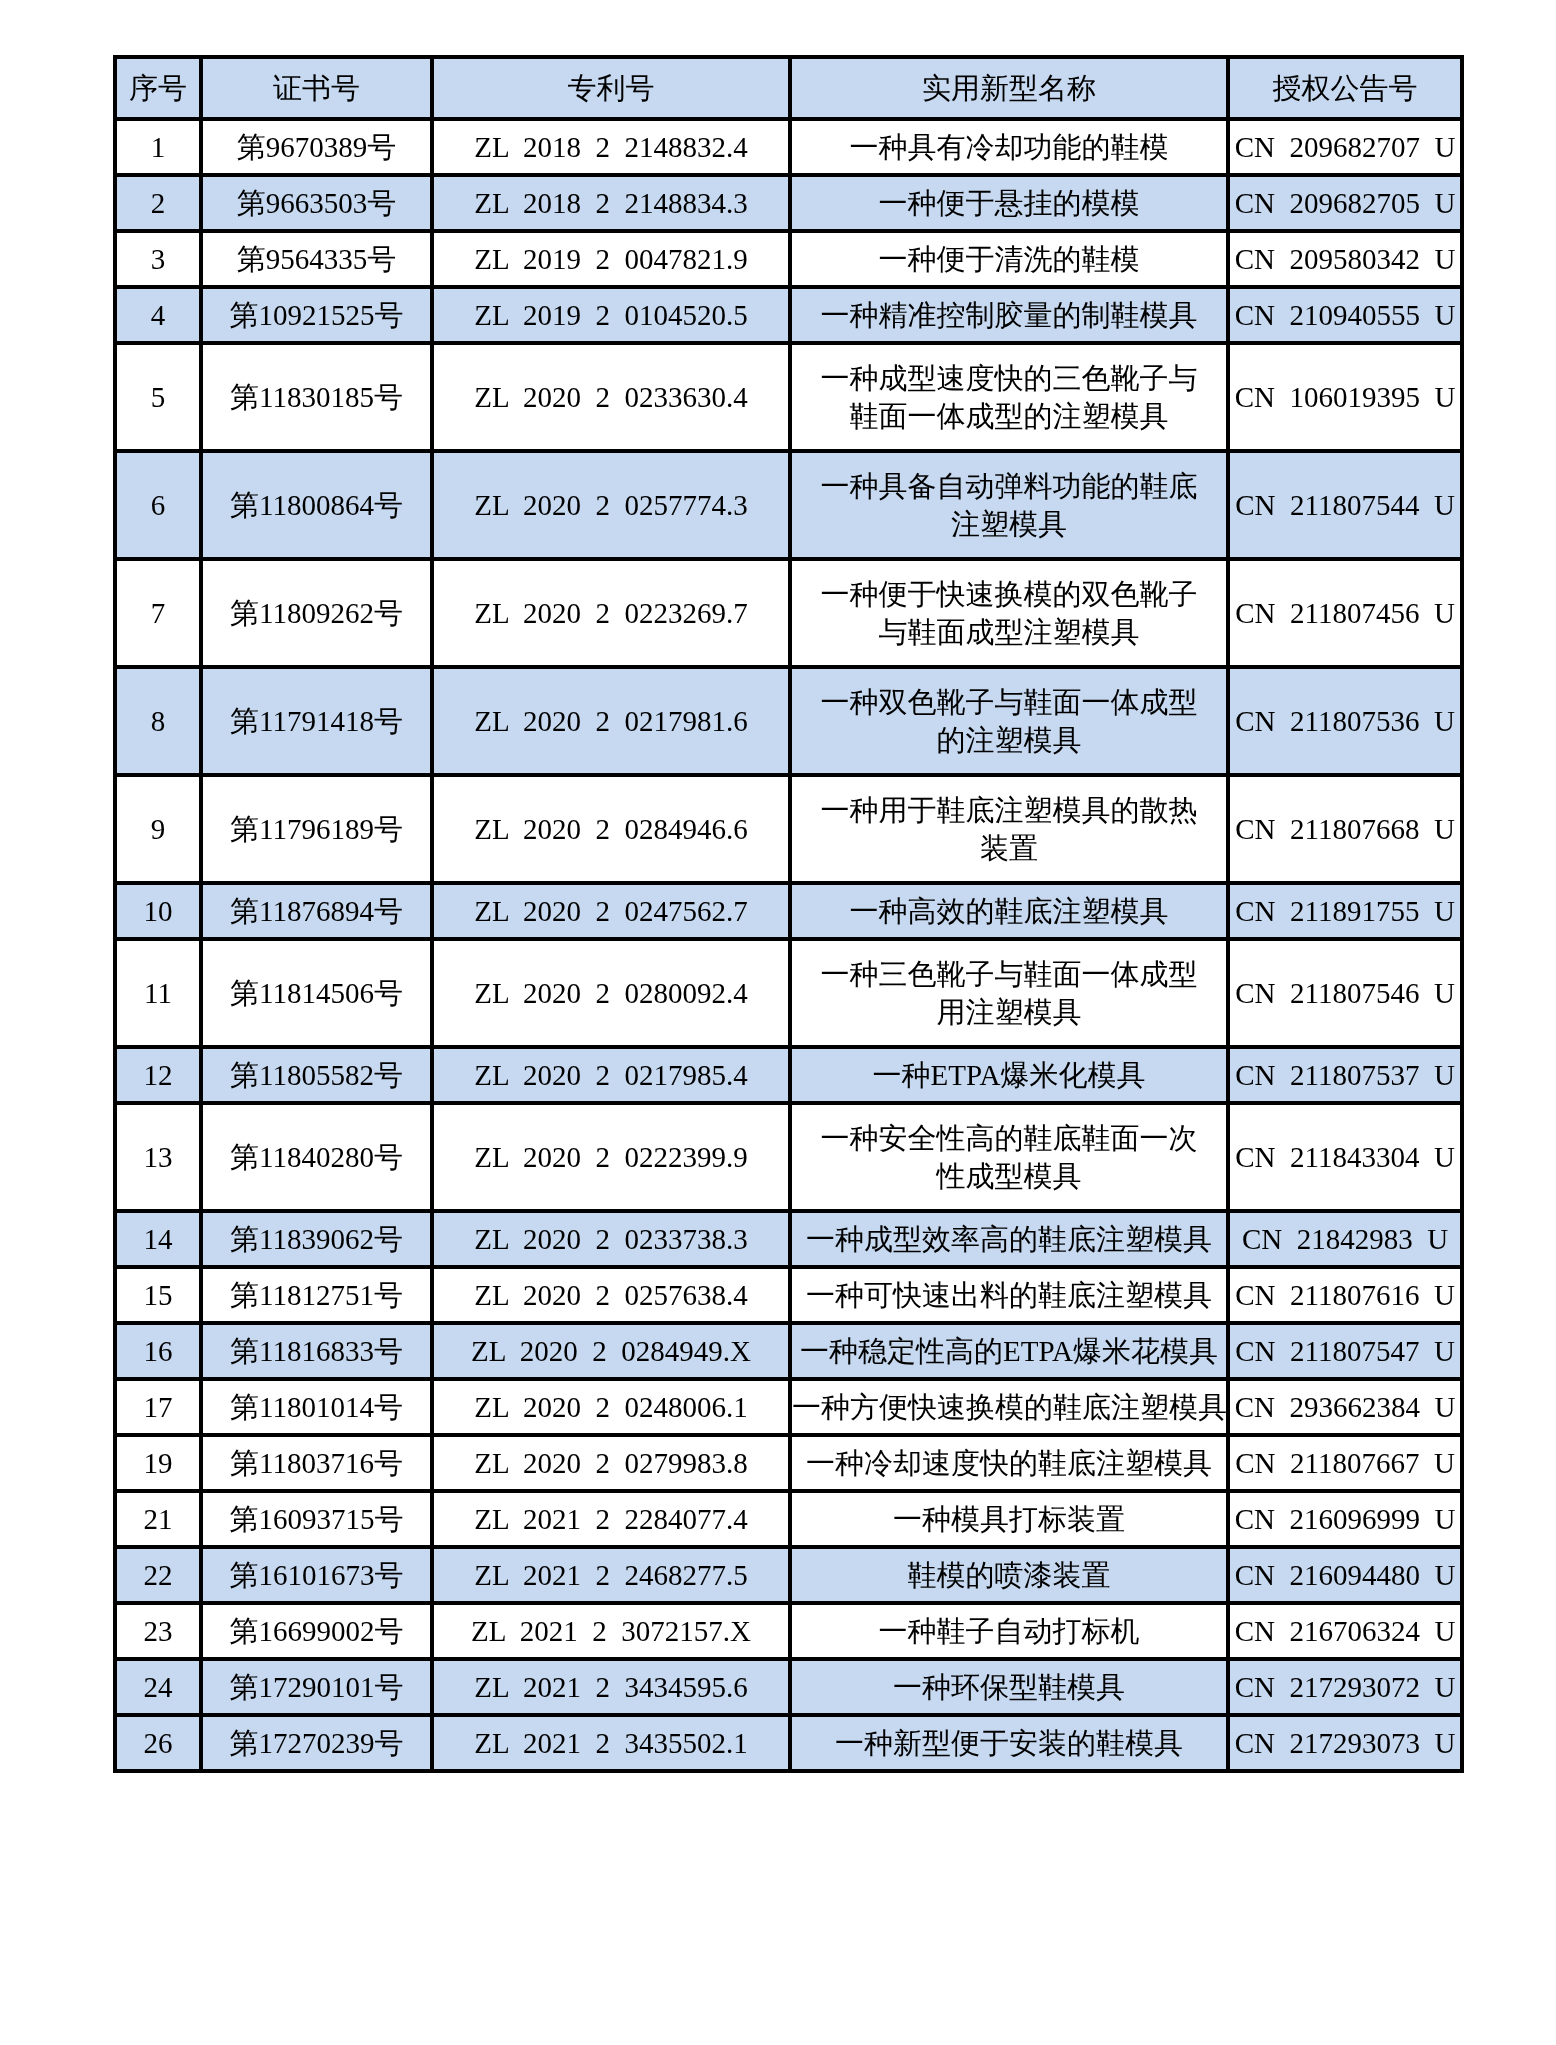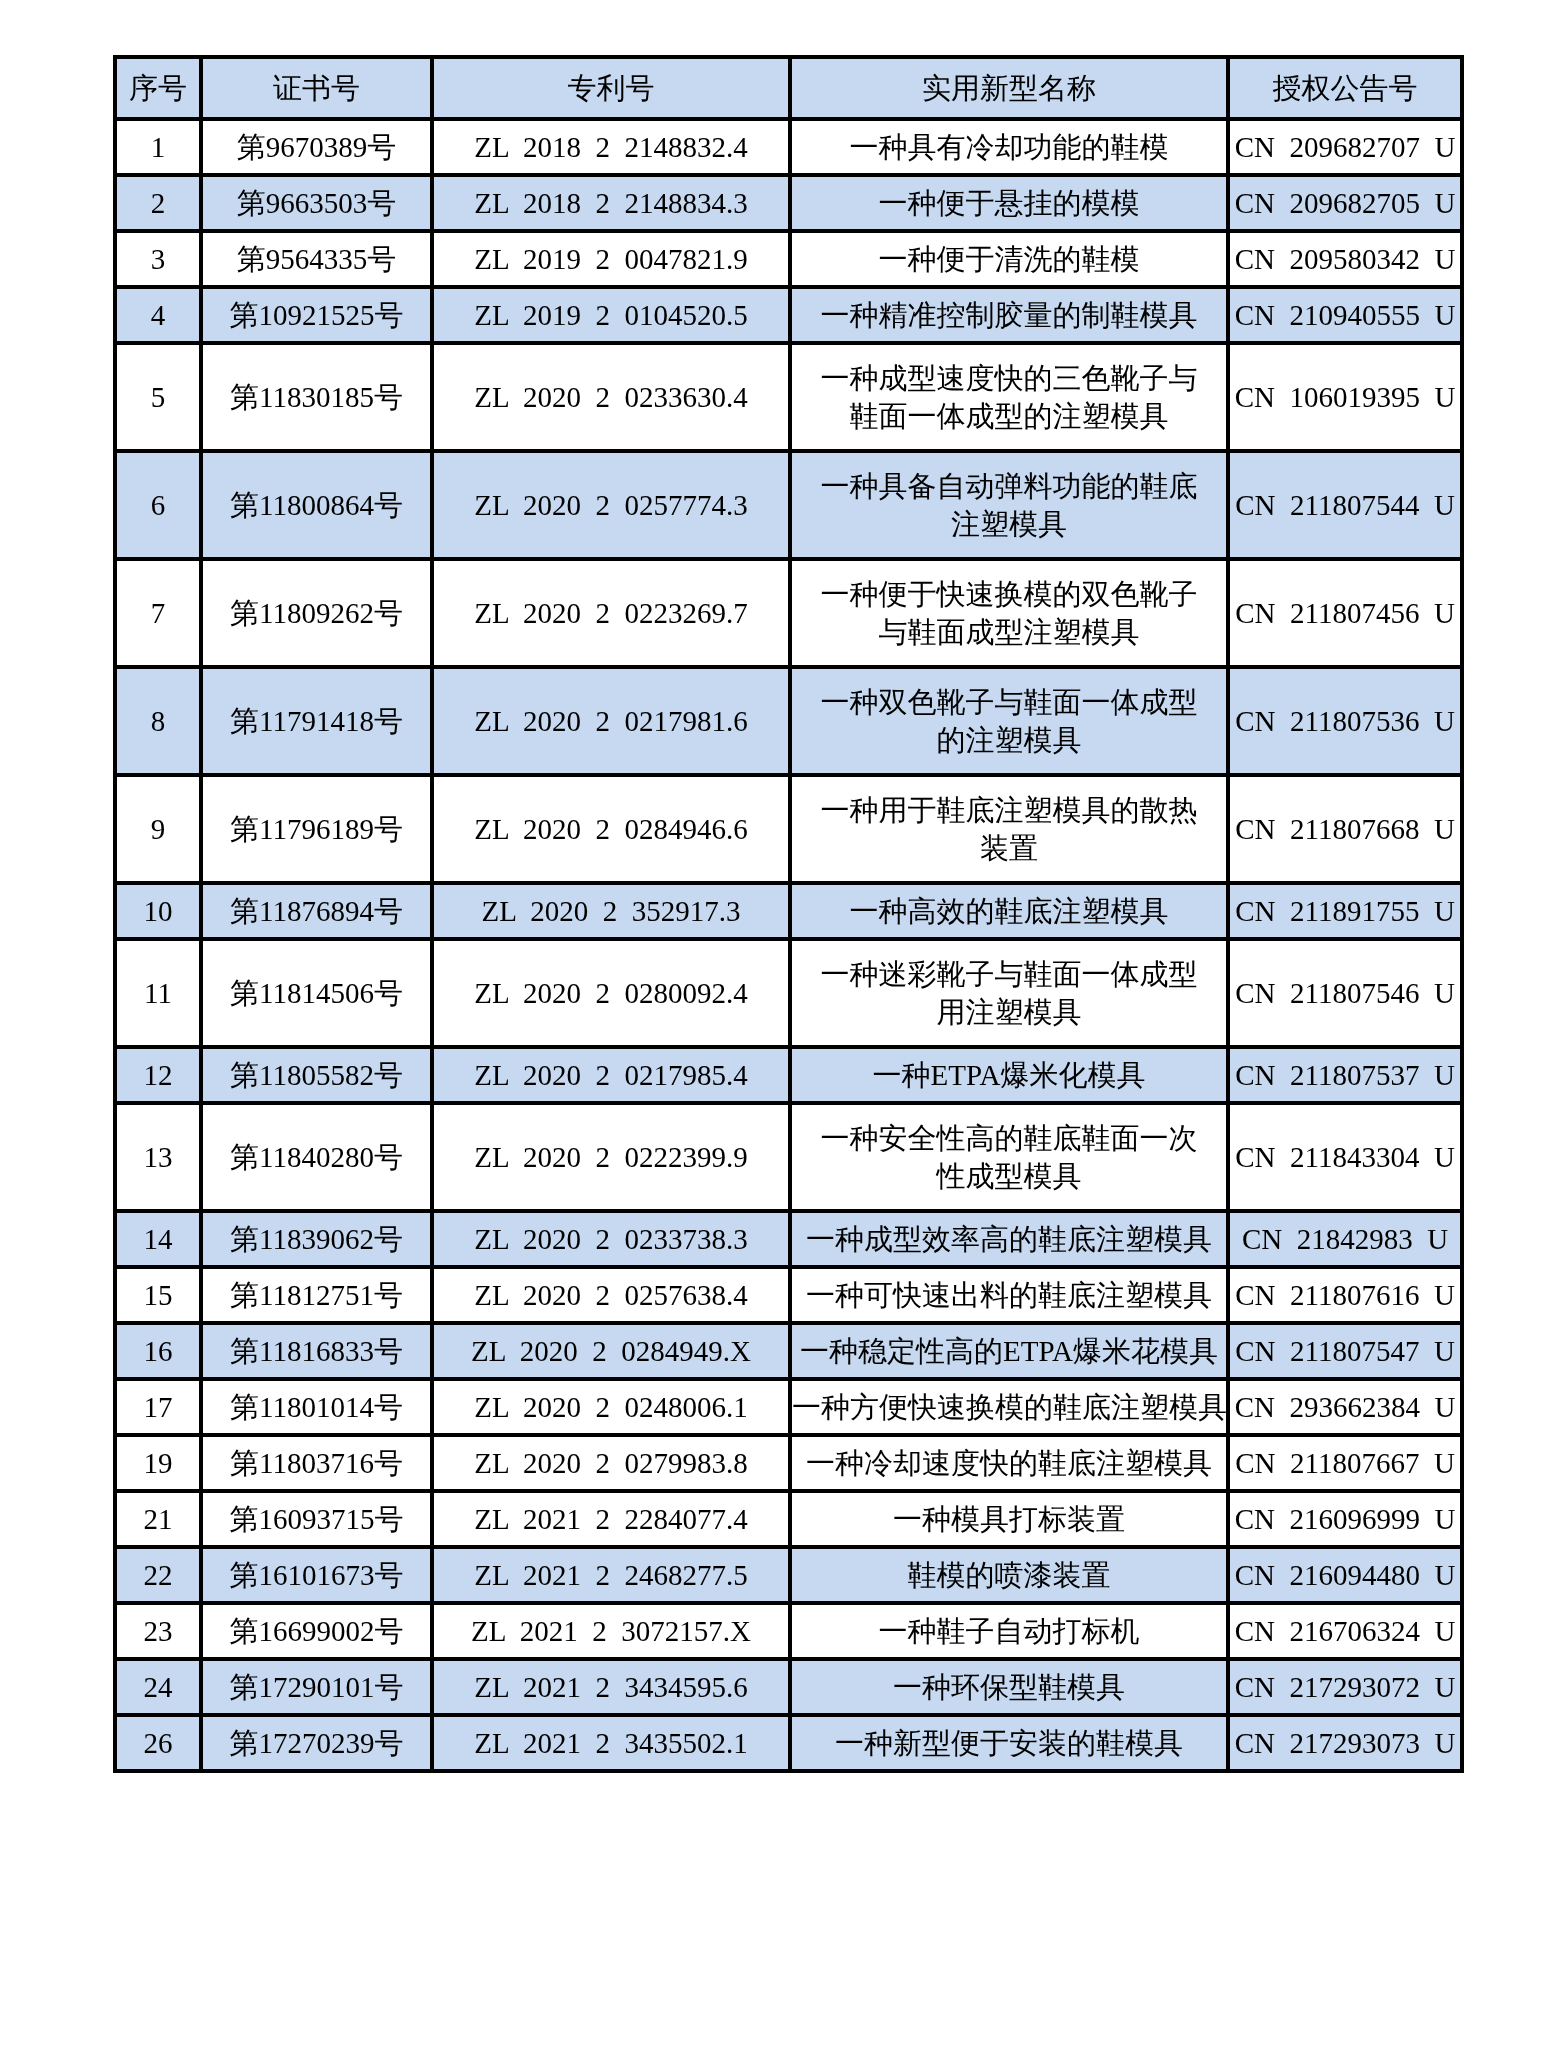--- a/index.html
+++ b/index.html
@@ -130,29 +130,29 @@
           <td>9</td>
           <td>第11796189号</td>
           <td class="pre">ZL  2020  2  0284946.6</td>
           <td class="pre">一种用于鞋底注塑模具的散热
 装置</td>
           <td class="pre">CN  211807668  U</td>
         </tr>
         <tr class="alt single">
           <td>10</td>
           <td>第11876894号</td>
-          <td class="pre">ZL  2020  2  352917.3</td>
+          <td class="pre">ZL  2020  2  0247562.7</td>
           <td class="pre">一种高效的鞋底注塑模具</td>
           <td class="pre">CN  211891755  U</td>
         </tr>
         <tr class="double">
           <td>11</td>
           <td>第11814506号</td>
           <td class="pre">ZL  2020  2  0280092.4</td>
-          <td class="pre">一种迷彩靴子与鞋面一体成型
+          <td class="pre">一种三色靴子与鞋面一体成型
 用注塑模具</td>
           <td class="pre">CN  211807546  U</td>
         </tr>
         <tr class="alt single">
           <td>12</td>
           <td>第11805582号</td>
           <td class="pre">ZL  2020  2  0217985.4</td>
           <td class="pre">一种ETPA爆米化模具</td>
           <td class="pre">CN  211807537  U</td>
         </tr>

